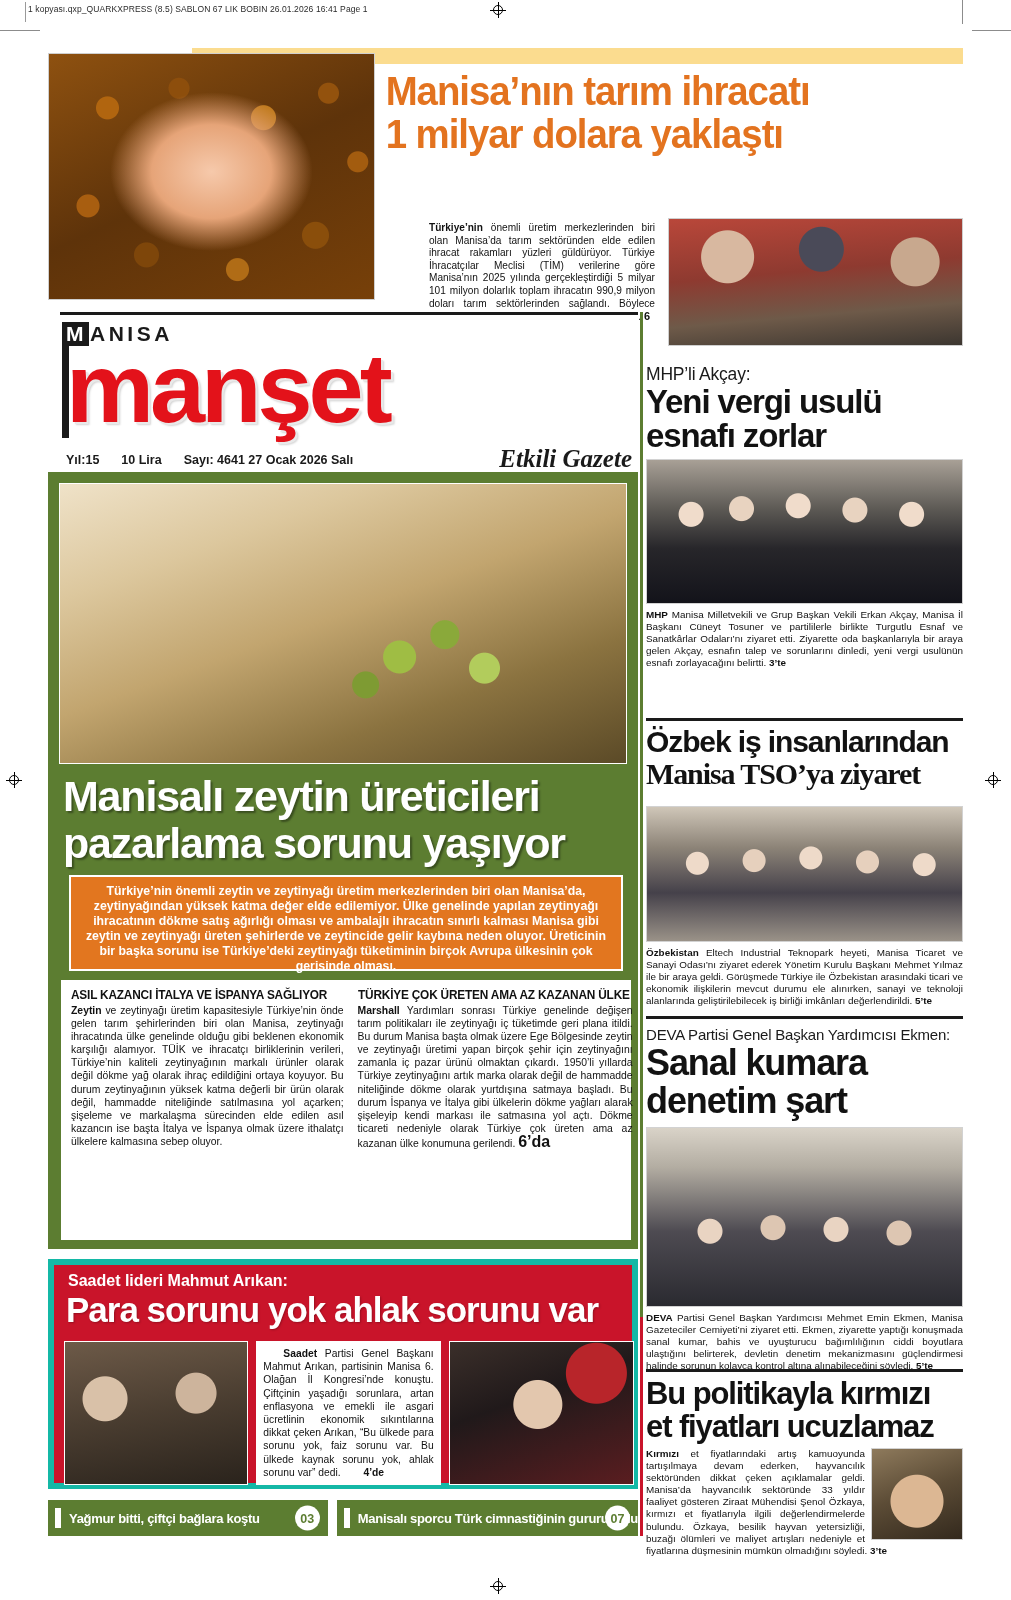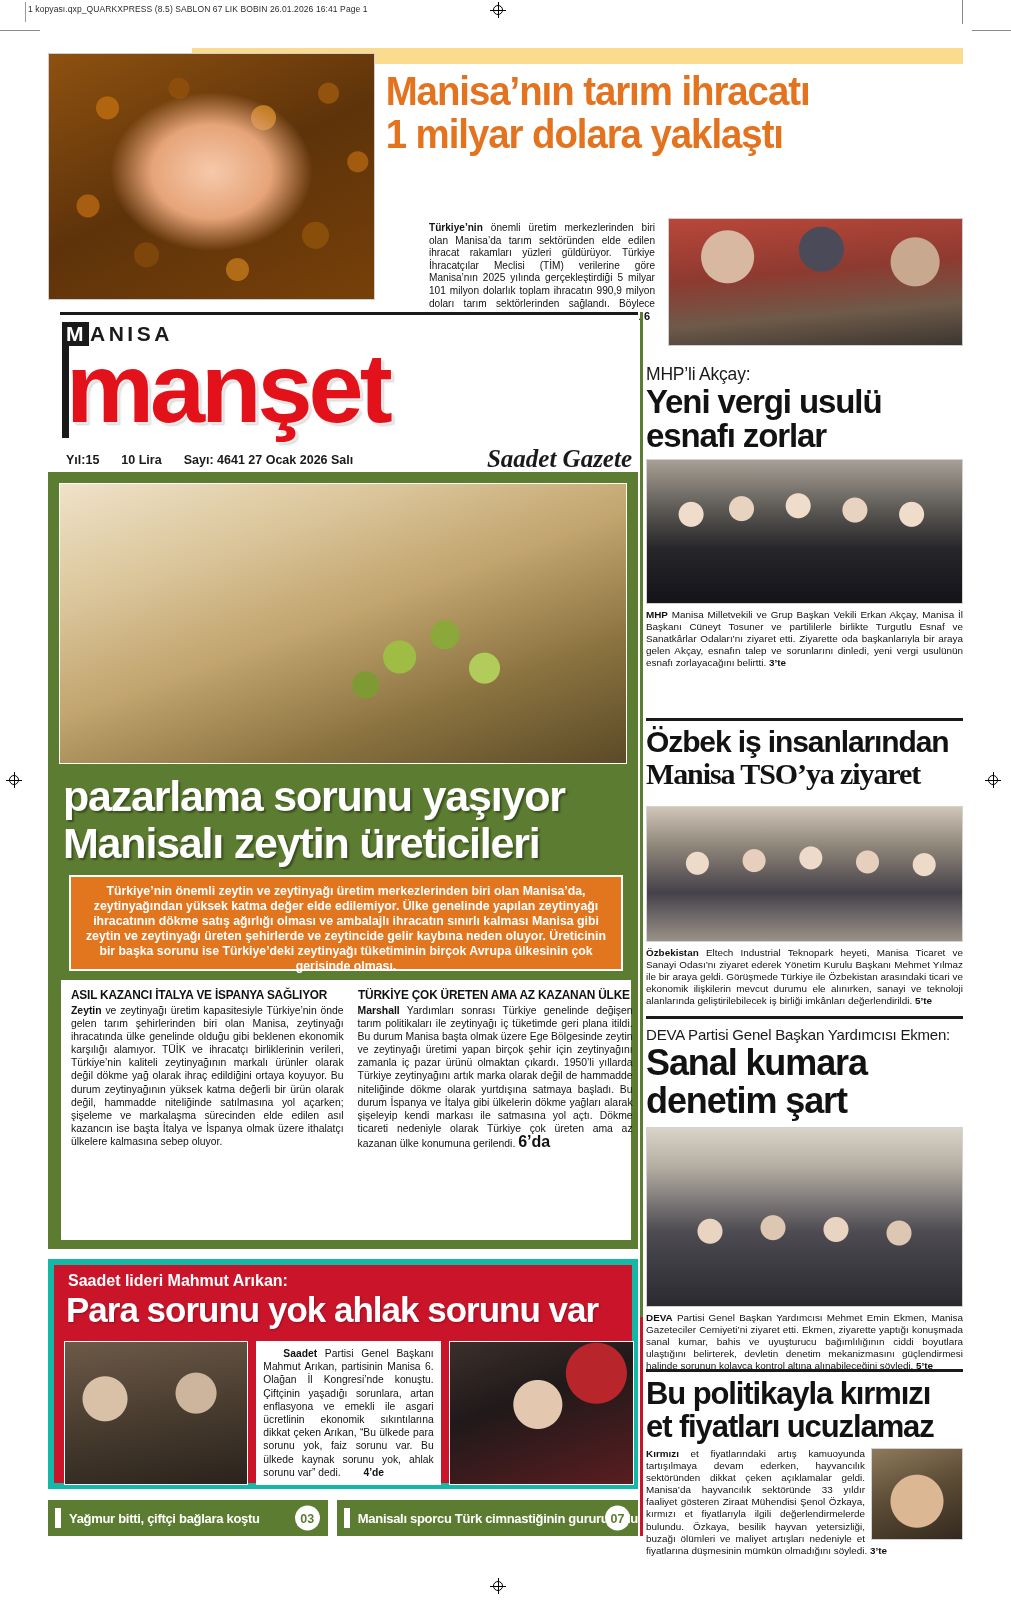--- a/index.html
+++ b/index.html
@@ -405,28 +405,28 @@
   <div class="masthead">
     <div class="mast-topline"></div>
     <div class="mast-lbar"></div>
     <div class="mast-mini">
       <span class="boxm">M</span><span>ANISA</span>
     </div>
     <div class="mast-big">manşet</div>
     <div class="mast-meta">
       <span>Yıl:15</span><span>10 Lira</span><span>Sayı: 4641 27 Ocak 2026 Salı</span>
     </div>
-    <div class="mast-slogan">Saadet Gazete</div>
+    <div class="mast-slogan">Etkili Gazete</div>
   </div>
 
   <div class="main-green">
     <div class="olive-photo"></div>
     <div class="main-head">
+      <h2>Manisalı zeytin üreticileri</h2>
       <h2>pazarlama sorunu yaşıyor</h2>
-      <h2>Manisalı zeytin üreticileri</h2>
     </div>
     <div class="spot-box">Türkiye’nin önemli zeytin ve zeytinyağı üretim merkezlerinden biri olan Manisa’da, zeytinyağından yüksek katma değer elde edilemiyor. Ülke genelinde yapılan zeytinyağı ihracatının dökme satış ağırlığı olması ve ambalajlı ihracatın sınırlı kalması Manisa gibi zeytin ve zeytinyağı üreten şehirlerde ve zeytincide gelir kaybına neden oluyor. Üreticinin bir başka sorunu ise Türkiye’deki zeytinyağı tüketiminin birçok Avrupa ülkesinin çok gerisinde olması.</div>
     <div class="cols-box">
       <div class="col">
         <h3>ASIL KAZANCI İTALYA VE İSPANYA SAĞLIYOR</h3>
         <p><b>Zeytin</b><span> ve zeytinyağı üretim kapasitesiyle Türkiye’nin önde gelen tarım şehirlerinden biri olan Manisa, zeytinyağı ihracatında ülke genelinde olduğu gibi beklenen ekonomik karşılığı alamıyor. TÜİK ve ihracatçı birliklerinin verileri, Türkiye’nin kaliteli zeytinyağının markalı ürünler olarak değil dökme yağ olarak ihraç edildiğini ortaya koyuyor. Bu durum zeytinyağının yüksek katma değerli bir ürün olarak değil, hammadde niteliğinde satılmasına yol açarken; şişeleme ve markalaşma sürecinden elde edilen asıl kazancın ise başta İtalya ve İspanya olmak üzere ithalatçı ülkelere kalmasına sebep oluyor.</span></p>
       </div>
       <div class="col">
         <h3>TÜRKİYE ÇOK ÜRETEN AMA AZ KAZANAN ÜLKE</h3>
         <p><b>Marshall</b><span> Yardımları sonrası Türkiye genelinde değişen tarım politikaları ile zeytinyağı iç tüketimde geri plana itildi. Bu durum Manisa başta olmak üzere Ege Bölgesinde zeytin ve zeytinyağı üretimi yapan birçok şehir için zeytinyağını zamanla iç pazar ürünü olmaktan çıkardı. 1950’li yıllarda Türkiye zeytinyağını artık marka olarak değil de hammadde niteliğinde dökme olarak yurtdışına satmaya başladı. Bu durum İspanya ve İtalya gibi ülkelerin dökme yağları alarak şişeleyip kendi markası ile satmasına yol açtı. Dökme ticareti nedeniyle olarak Türkiye çok üreten ama az kazanan ülke konumuna gerilendi. </span><span class="pageref">6’da</span></p>

